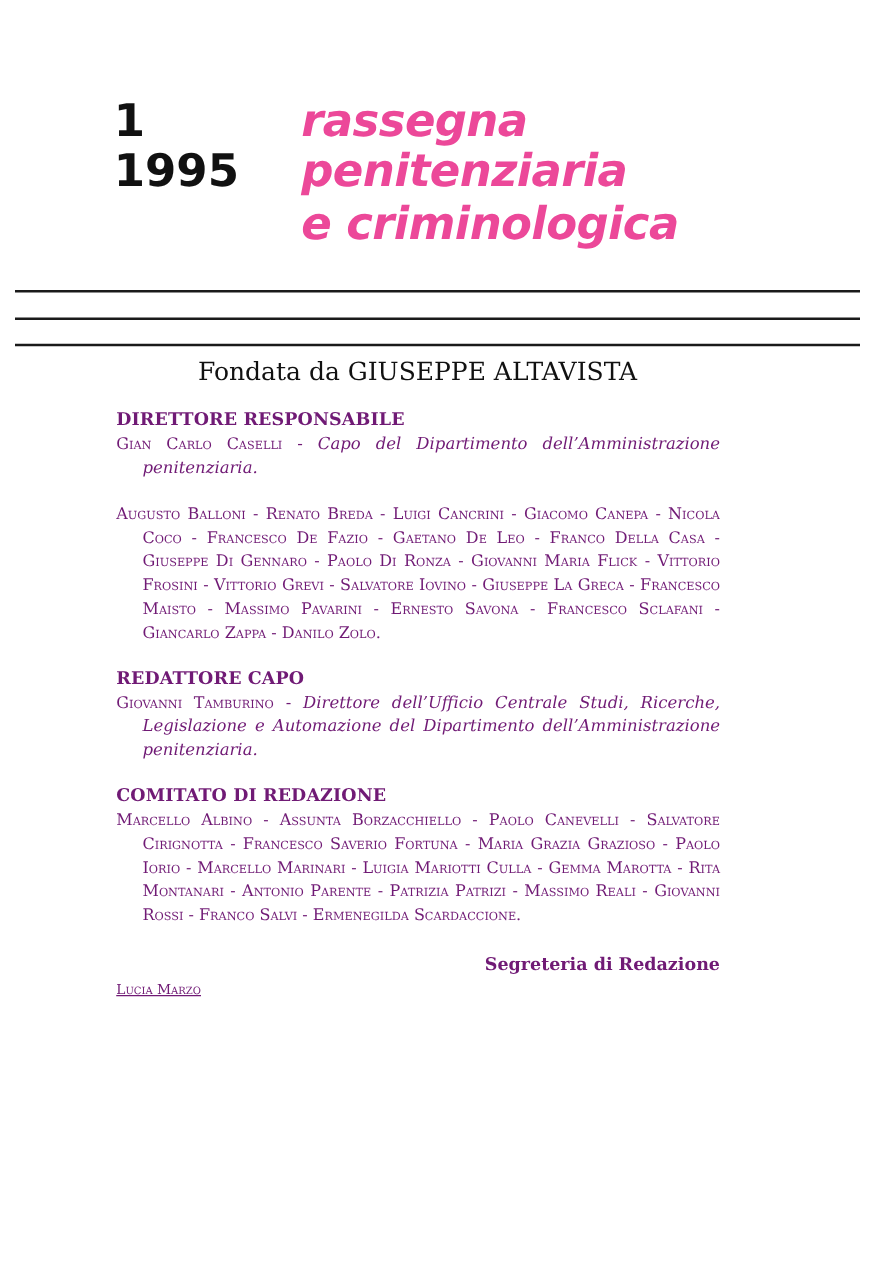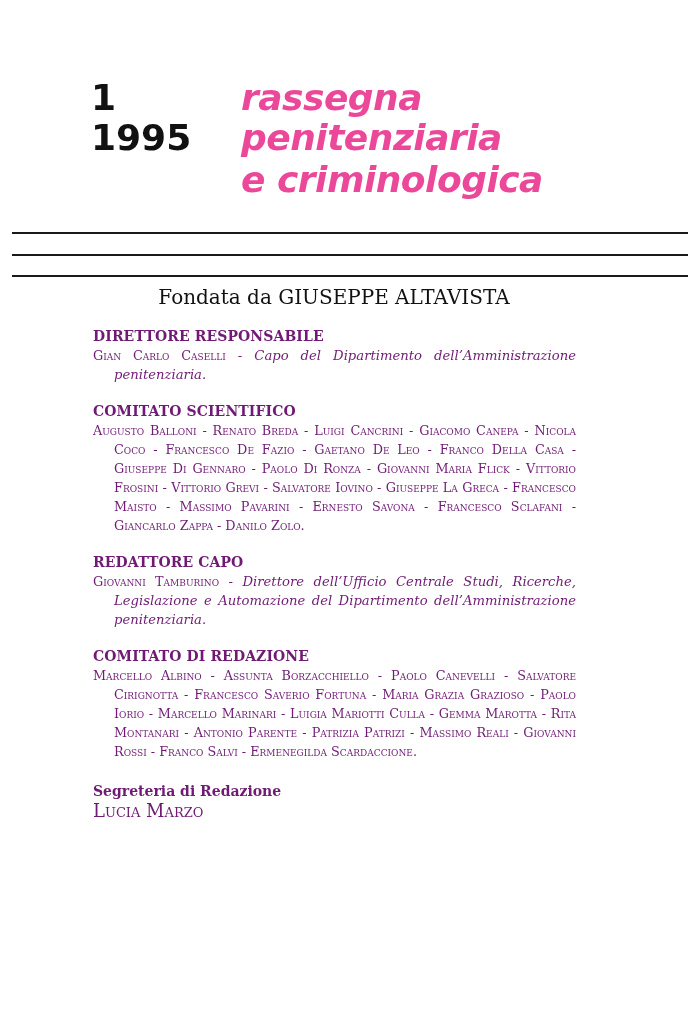--- a/index.html
+++ b/index.html
@@ -31,22 +31,22 @@
   .content {
     position: absolute; left: 93px; top: 327px; width: 483px;
     font-family: "DejaVu Serif", serif; font-size: 13.2px; line-height: 19px; color: #701a75;
   }
   .section { margin-bottom: 18px; }
   .section-heading { font-weight: bold; font-size: 14px; letter-spacing: 0.1px; }
   .section-body { padding-left: 21px; text-indent: -21px; text-align: justify; }
   .name { font-variant: small-caps; font-size: 12.8px; }
   .role { font-style: italic; }
   .sep { }
-  .seg-heading { font-weight: bold; font-size: 14px; }
-  .seg-body { font-variant: small-caps; font-size: 18px; }
+  .seg-heading { font-weight: bold; font-size: 14px; text-align: right; }
+  .seg-body { font-variant: small-caps; font-size: 11px; text-decoration: underline; }
 </style>
 </head>
 <body>
 
 <div class="masthead">
   <div class="issue-num">1</div>
   <div class="issue-year">1995</div>
   <div class="title-line t1">rassegna</div>
   <div class="title-line t2">penitenziaria</div>
   <div class="title-line t3">e criminologica</div>
@@ -60,21 +60,20 @@
 
 <div class="content">
 
   <div class="section">
     <div class="section-heading">DIRETTORE RESPONSABILE</div>
     <div class="section-body"><span class="name">Gian Carlo Caselli</span><span class="sep"> - </span><span class="role">Capo del Dipartimento dell’Amministrazione penitenziaria.</span></div>
   </div>
 
 
   <div class="section">
-    <div class="section-heading">COMITATO SCIENTIFICO</div>
     <div class="section-body name">Augusto Balloni - Renato Breda - Luigi Cancrini - Giacomo Canepa - Nicola Coco - Francesco De Fazio - Gaetano De Leo - Franco Della Casa - Giuseppe Di Gennaro - Paolo Di Ronza - Giovanni Maria Flick - Vittorio Frosini - Vittorio Grevi - Salvatore Iovino - Giuseppe La Greca - Francesco Maisto - Massimo Pavarini - Ernesto Savona - Francesco Sclafani - Giancarlo Zappa - Danilo Zolo.</div>
   </div>
 
   <div class="section">
     <div class="section-heading">REDATTORE CAPO</div>
     <div class="section-body"><span class="name">Giovanni Tamburino</span><span class="sep"> - </span><span class="role">Direttore dell’Ufficio Centrale Studi, Ricerche, Legislazione e Automazione del Dipartimento dell’Amministrazione penitenziaria.</span></div>
   </div>
 
   <div class="section">
     <div class="section-heading">COMITATO DI REDAZIONE</div>

